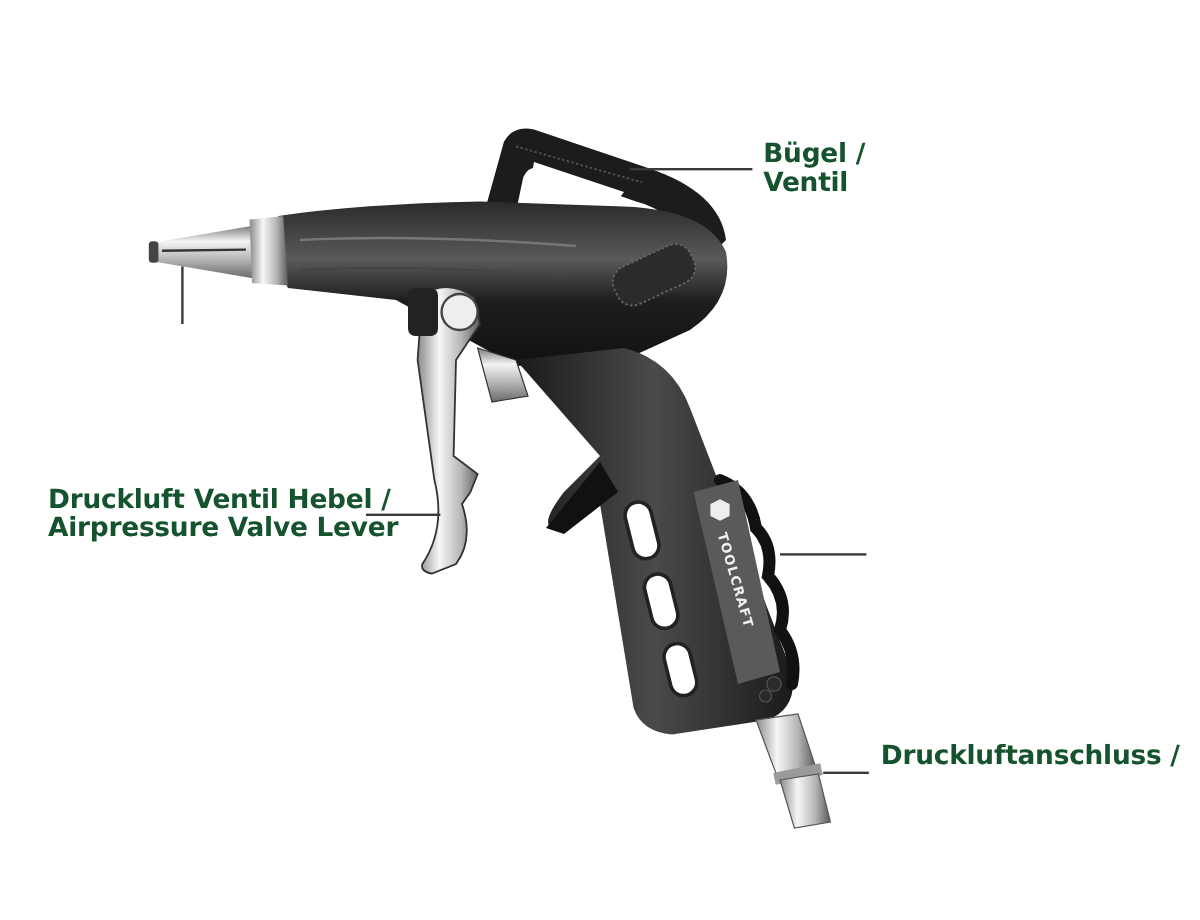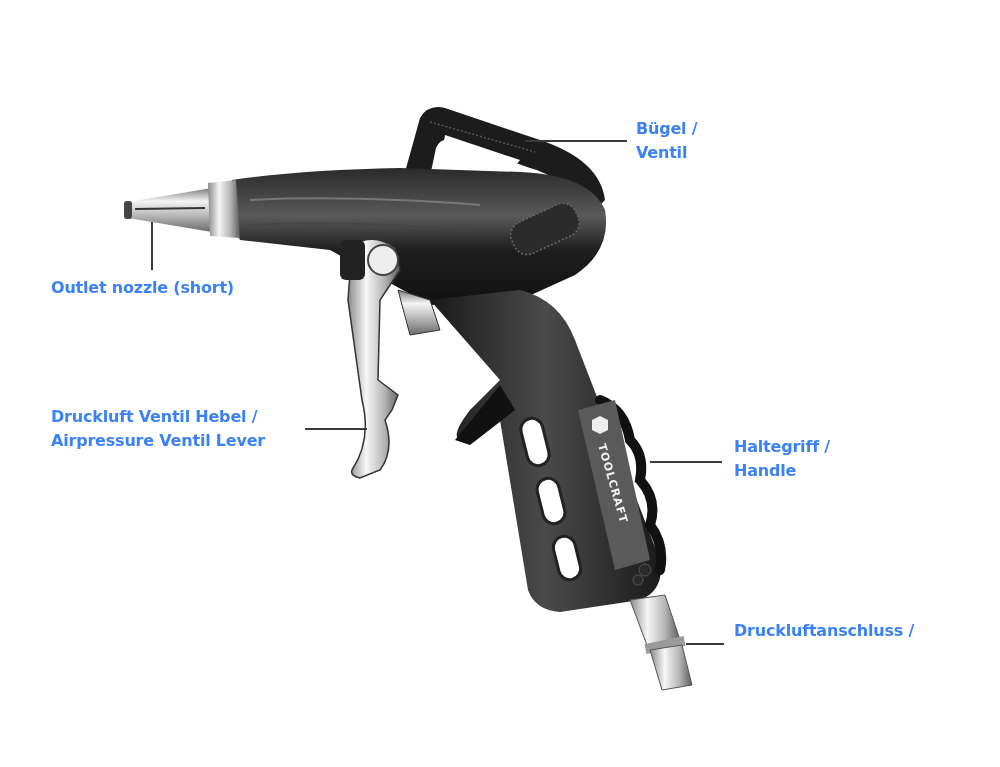--- a/index.html
+++ b/index.html
@@ -1,19 +1,19 @@
 <!DOCTYPE html>
 <html><head>
 <meta charset="utf-8">
 <style>
   html, body { margin: 0; padding: 0; background: #ffffff; }
   body { width: 1000px; height: 767px; position: relative; overflow: hidden; font-family: "DejaVu Sans", "Liberation Sans", sans-serif; }
   .stage { position: absolute; left: 0; top: 0; width: 1000px; height: 767px; }
   svg.tool { position: absolute; left: 0; top: 0; }
-  .label { position: absolute; font-weight: bold; font-size: 16px; line-height: 24px; color: #3b82f6; letter-spacing: -0.2px; white-space: nowrap; }
+  .label { position: absolute; font-weight: bold; font-size: 22px; line-height: 24px; color: #14532d; letter-spacing: -0.2px; white-space: nowrap; }
   .label span { display: block; }
   .leader { position: absolute; background: #3a3a3a; }
 </style>
 </head>
 <body>
 
 <div class="stage">
 
   <svg class="tool" width="1000" height="767" viewBox="0 0 1000 767">
     <defs>
@@ -102,30 +102,25 @@
   <div class="leader" style="left:305px; top:428px; width:62px; height:2px;"></div>
   <div class="leader" style="left:650px; top:461px; width:72px; height:2px;"></div>
   <div class="leader" style="left:686px; top:643px; width:38px; height:2px;"></div>
 
   <div class="label" style="left:636px; top:117px;">
     <span>Bügel /</span>
     <span>Ventil</span>
   </div>
 
   <div class="label" style="left:51px; top:276px;">
-    <span>Outlet nozzle (short)</span>
   </div>
 
-  <div class="label" style="left:51px; top:405px;">
+  <div class="label" style="left:40px; top:405px;">
     <span>Druckluft Ventil Hebel /</span>
-    <span>Airpressure Ventil Lever</span>
+    <span>Airpressure Valve Lever</span>
   </div>
 
-  <div class="label" style="left:734px; top:435px;">
-    <span>Haltegriff /</span>
-    <span>Handle</span>
-  </div>
 
   <div class="label" style="left:734px; top:619px;">
     <span>Druckluftanschluss /</span>
   </div>
 
 </div>
 
 </body></html>

